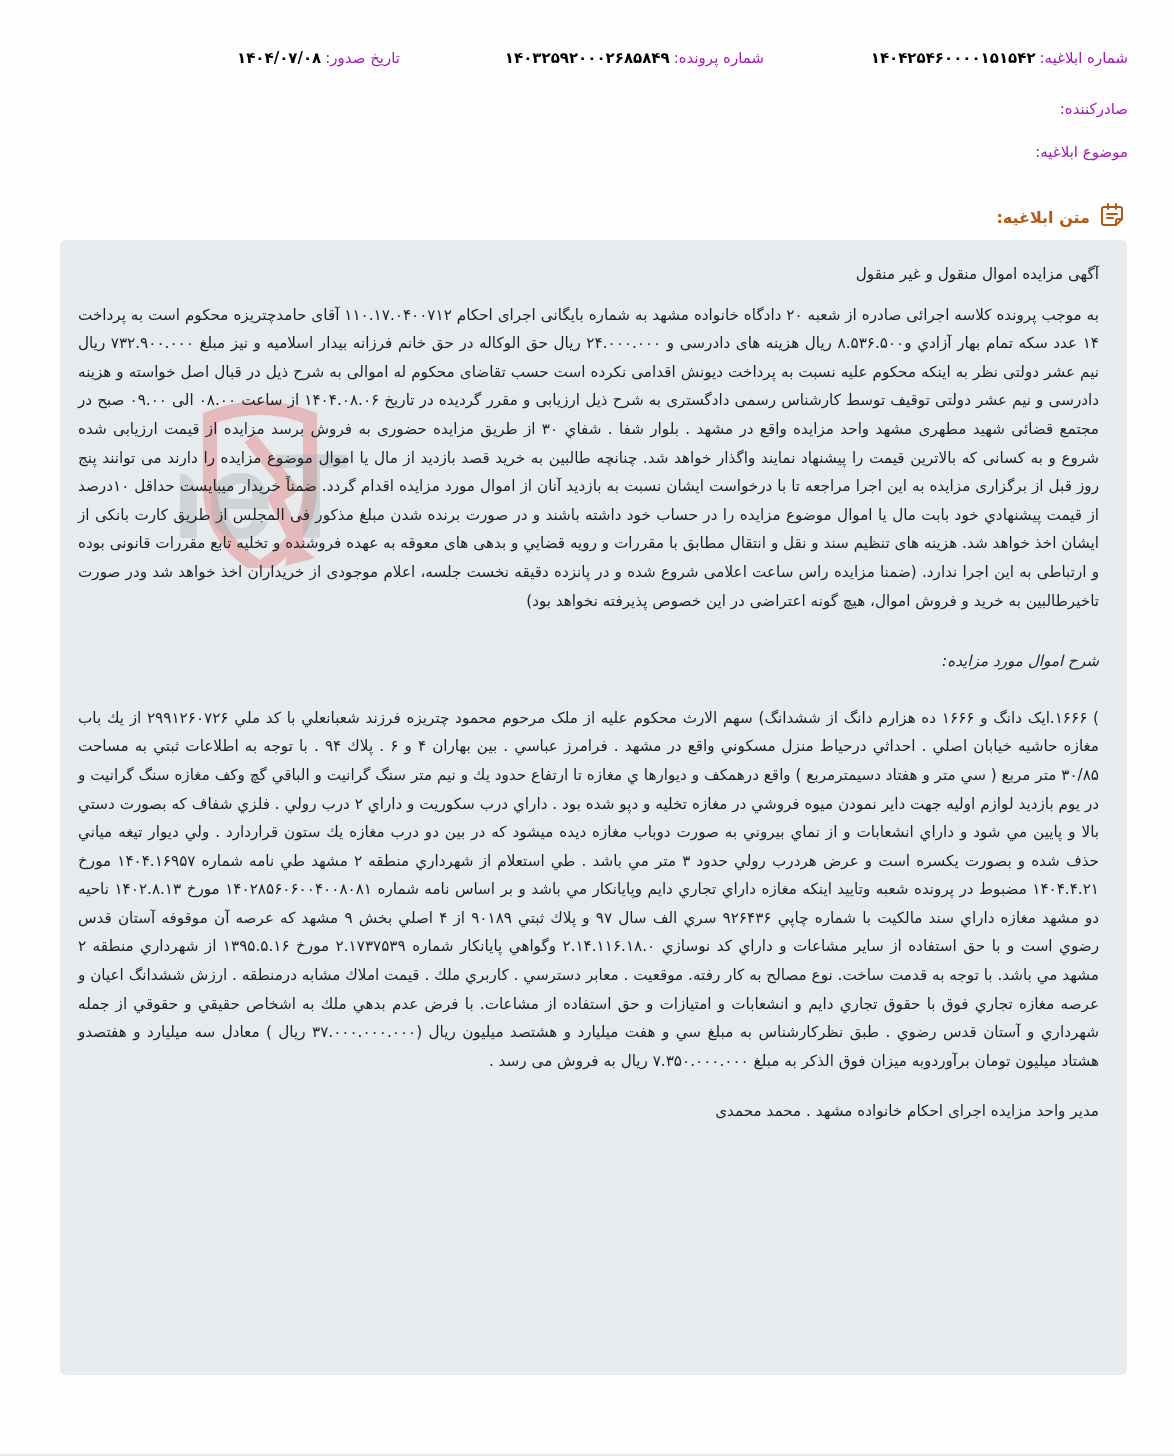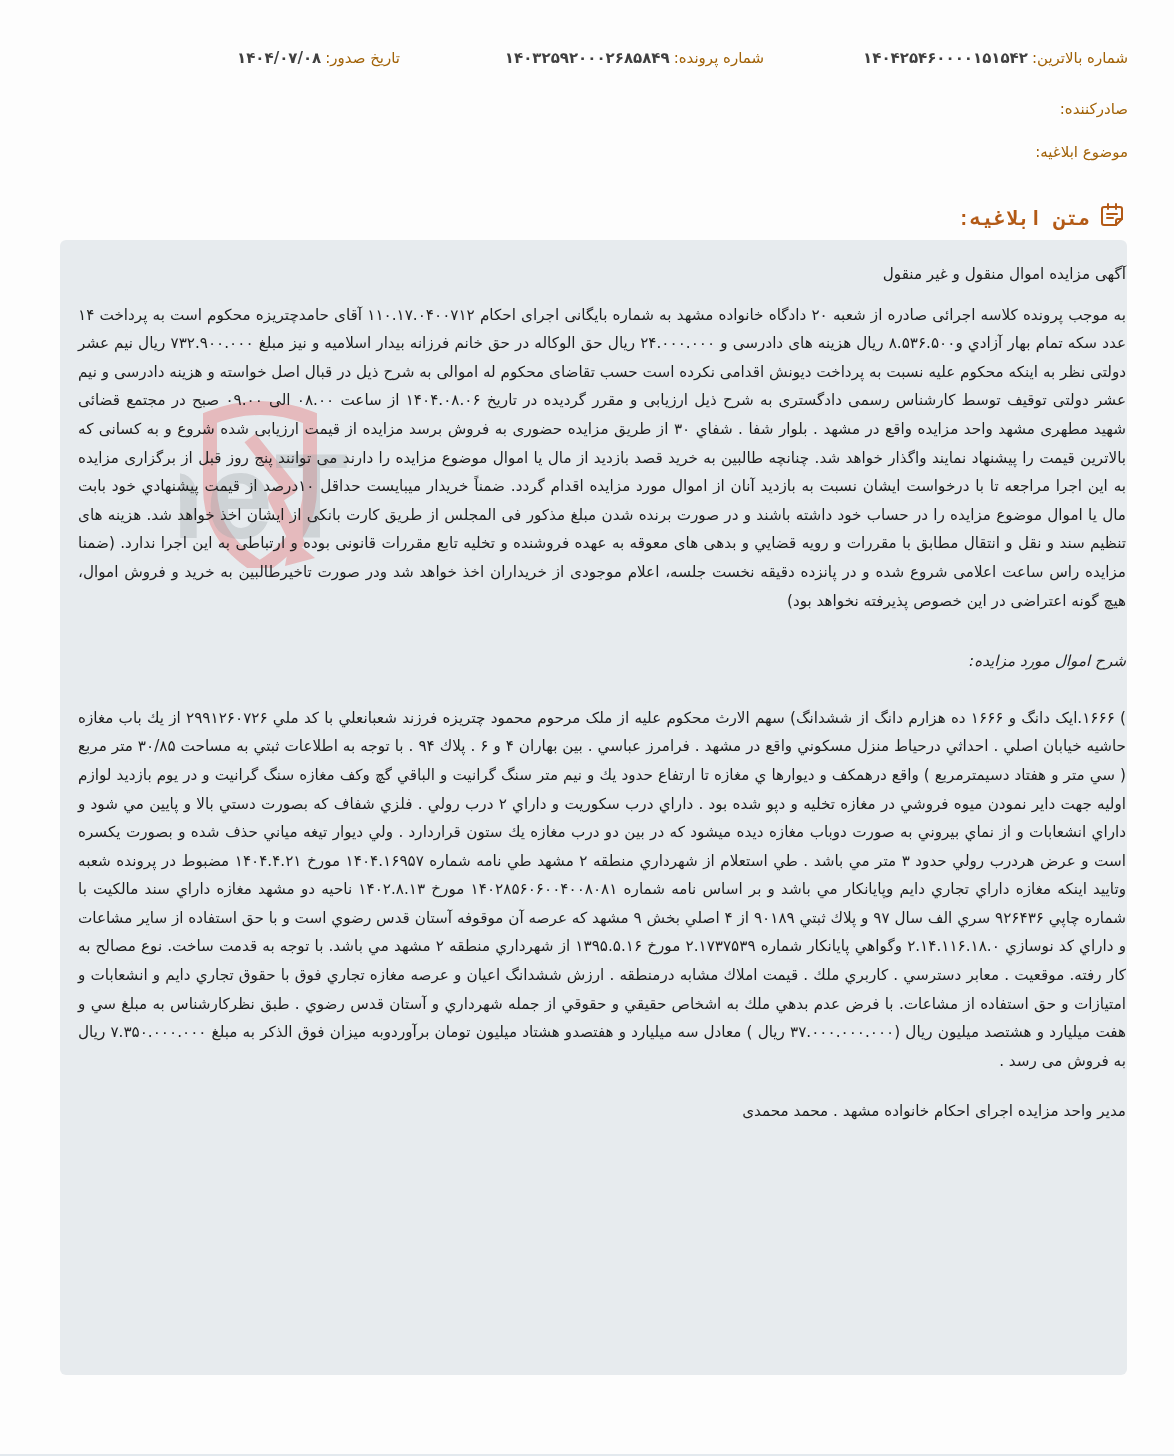--- a/index.html
+++ b/index.html
@@ -18,41 +18,40 @@
   .meta-row {
     position: absolute;
     right: 46px;
     left: 40px;
     display: flex;
     flex-direction: row;
     align-items: center;
     font-size: 15px;
     white-space: nowrap;
   }
-  .meta-label { color: #a16207; }
-  .meta-value { color: #404040; font-weight: bold; }
+  .meta-label { color: #a21caf; }
+  .meta-value { color: #000000; font-weight: bold; }
   .meta-item { display: inline-flex; align-items: center; gap: 4px; }
   #row1 { top: 58px; }
   #row1 .meta-item.item-1 { position: absolute; right: 0; }
   #row1 .meta-item.item-2 { position: absolute; right: 364px; }
   #row1 .meta-item.item-3 { position: absolute; right: 728px; }
   #row2 { top: 100px; }
   #row3 { top: 143px; }
 
   .section-title {
     position: absolute;
     top: 201px;
     right: 48px;
     display: flex;
     align-items: center;
     gap: 8px;
     color: #b35a16;
     font-weight: bold;
-    font-size: 20px;
-    font-family: Liberation Mono, monospace;
+    font-size: 16px;
   }
   .section-title svg { width: 28px; height: 28px; }
 
   .content-box {
     position: absolute;
     top: 240px;
     right: 47px;
     width: 1067px;
     height: 1135px;
     background: #e7ebee;
@@ -64,21 +63,21 @@
     top: 158px;
     left: 120px;
     width: 680px;
     height: 170px;
     pointer-events: none;
     opacity: 0.95;
   }
   .content-inner {
     position: absolute;
     top: 0; right: 0; left: 0; bottom: 0;
-    padding: 20px 1px 0 18px;
+    padding: 20px 28px 0 18px;
     font-size: 15.2px;
     line-height: 28.6px;
     text-align: justify;
     text-align-last: right;
     color: #1e1e1e;
   }
   .para { margin-bottom: 16px; }
   .heading { margin-bottom: 12px; }
   .p-main { margin-bottom: 32px; }
   .p-sub { margin-bottom: 28px; font-style: italic; }
@@ -89,21 +88,21 @@
     bottom: 0; left: 0; right: 0;
     height: 2px;
     background: #e3e9ee;
   }
 </style>
 </head>
 <body>
 
 <div class="meta-row" id="row1">
   <div class="meta-item item-1">
-    <span class="meta-label">شماره بالاترین:</span>
+    <span class="meta-label">شماره ابلاغیه:</span>
     <span class="meta-value">۱۴۰۴۲۵۴۶۰۰۰۰۱۵۱۵۴۲</span>
   </div>
   <div class="meta-item item-2">
     <span class="meta-label">شماره پرونده:</span>
     <span class="meta-value">۱۴۰۳۲۵۹۲۰۰۰۲۶۸۵۸۴۹</span>
   </div>
   <div class="meta-item item-3">
     <span class="meta-label">تاریخ صدور:</span>
     <span class="meta-value">۱۴۰۴/۰۷/۰۸</span>
   </div>

